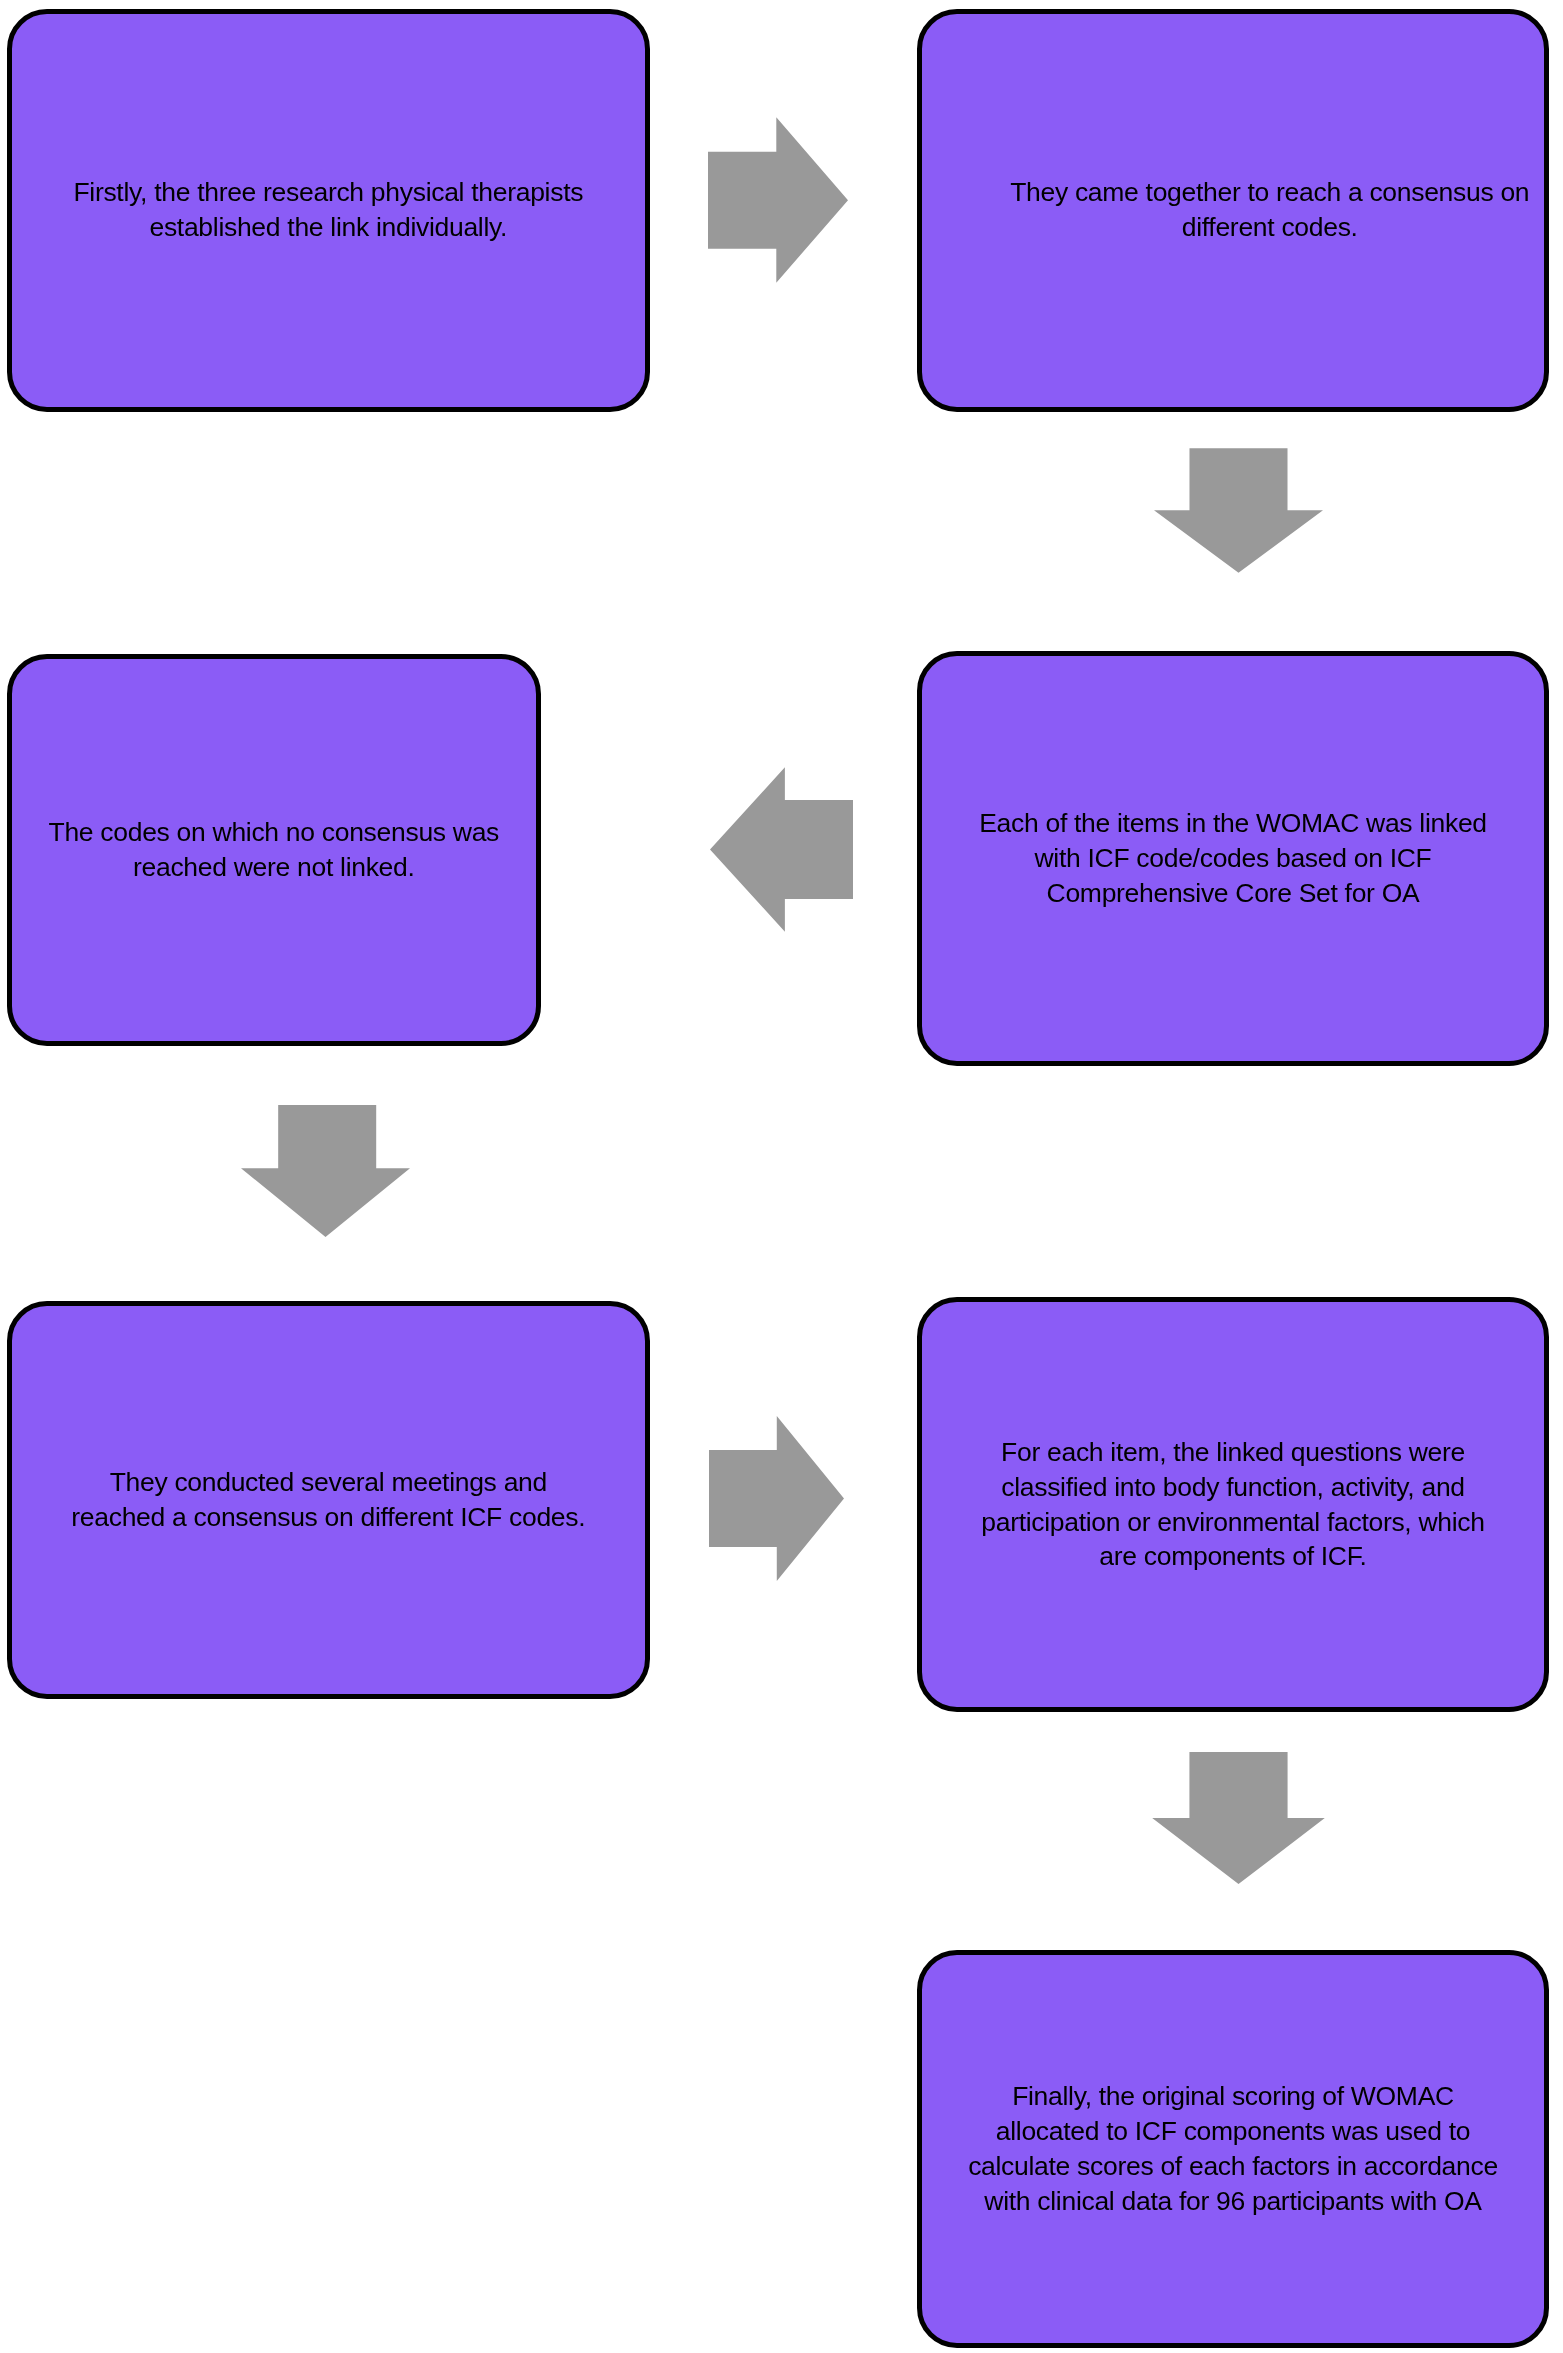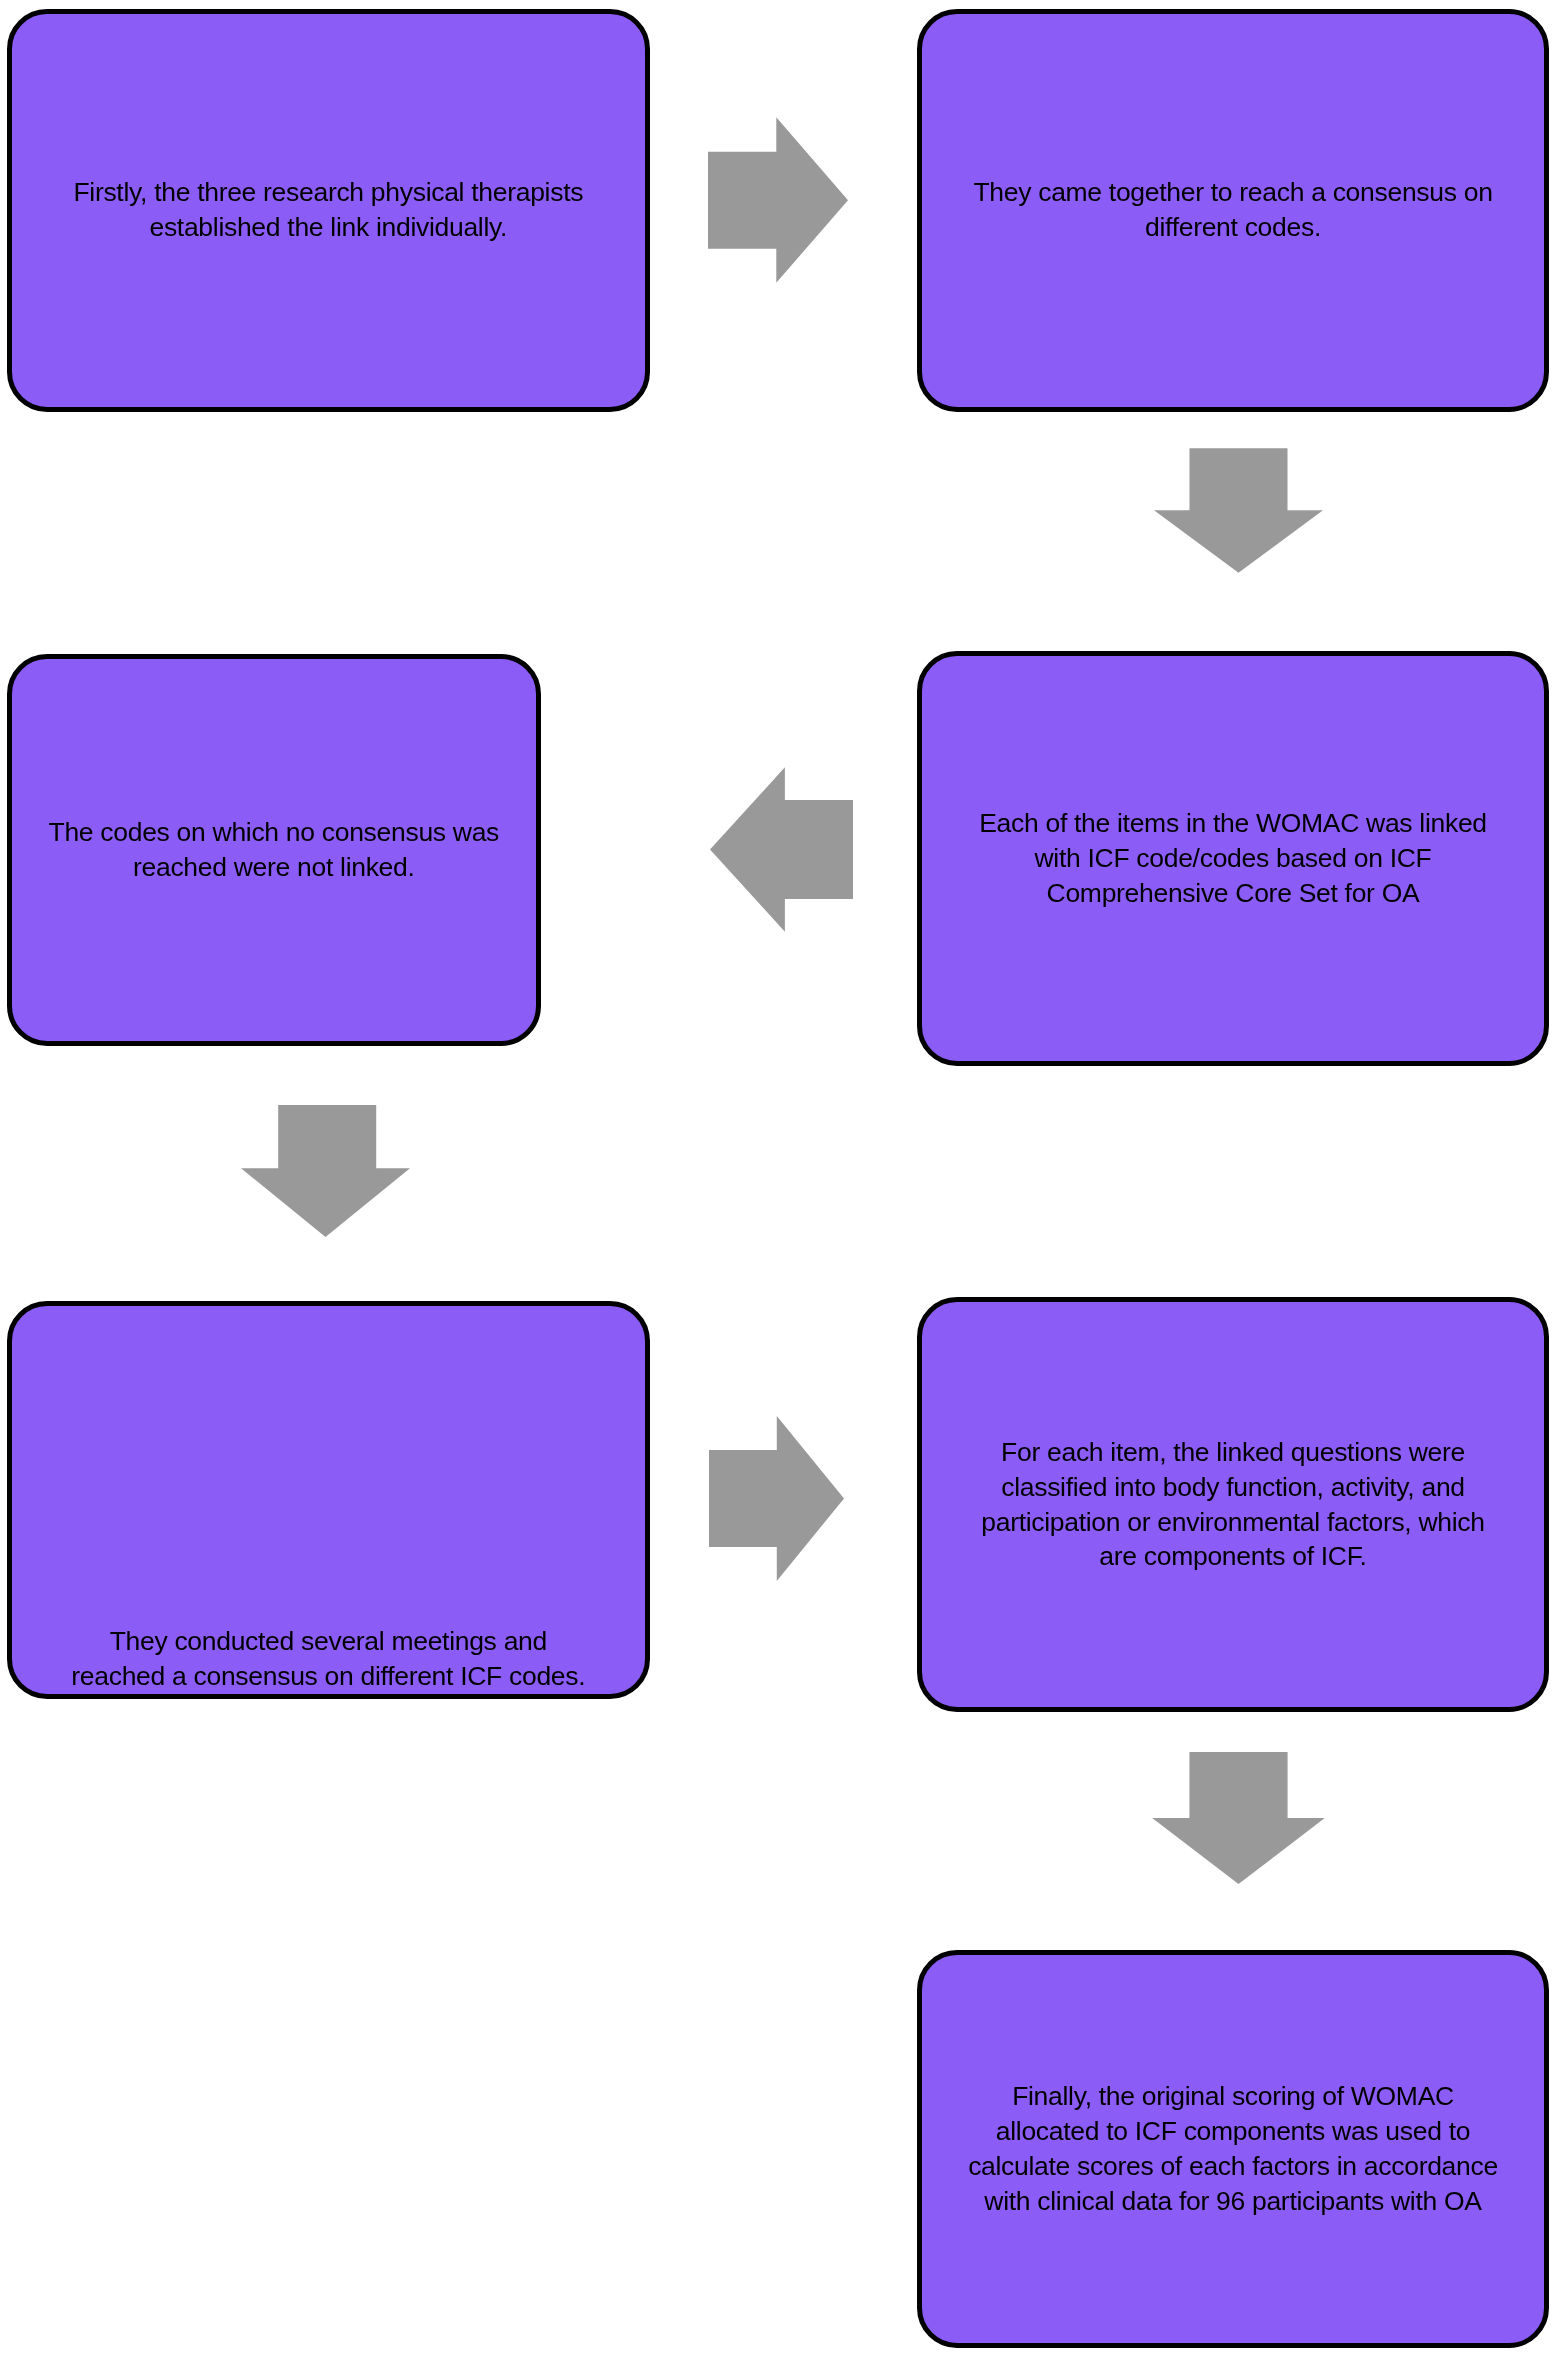--- a/index.html
+++ b/index.html
@@ -25,24 +25,24 @@
     white-space: pre-line;
     font-size: 26.5px;
     line-height: 1.32;
     color: #000000;
     letter-spacing: -0.3px;
   }
   .arrow-svg { position: absolute; display: block; }
 
   
   #box-step-1 { left: 6.8px;   top: 8.5px;   width: 643px; height: 403px; }
-  #box-step-2 { left: 917px; top: 8.5px;   width: 632px; height: 403px; }
+  #box-step-2 { left: 917px; top: 8.5px;   width: 632px; height: 403px; justify-content: flex-end; }
   #box-step-3 { left: 917px; top: 651px; width: 632px; height: 415px; }
   #box-step-4 { left: 6.8px;   top: 654px; width: 534px; height: 392px; }
-  #box-step-5 { left: 6.8px;   top: 1301px; width: 643px; height: 398px; align-items: flex-end; }
+  #box-step-5 { left: 6.8px;   top: 1301px; width: 643px; height: 398px; }
   #box-step-6 { left: 917px; top: 1297px; width: 632px; height: 415px; }
   #box-step-7 { left: 917px; top: 1950px; width: 632px; height: 398px; }
 
   #arrow-1 { left: 708px; top: 117px;  }
   #arrow-2 { left: 1154px; top: 448px;  }
   #arrow-3 { left: 710px; top: 767px; }
   #arrow-4 { left: 241px;  top: 1105px; }
   #arrow-5 { left: 709px; top: 1416px; }
   #arrow-6 { left: 1152px; top: 1752px; }
 </style>

